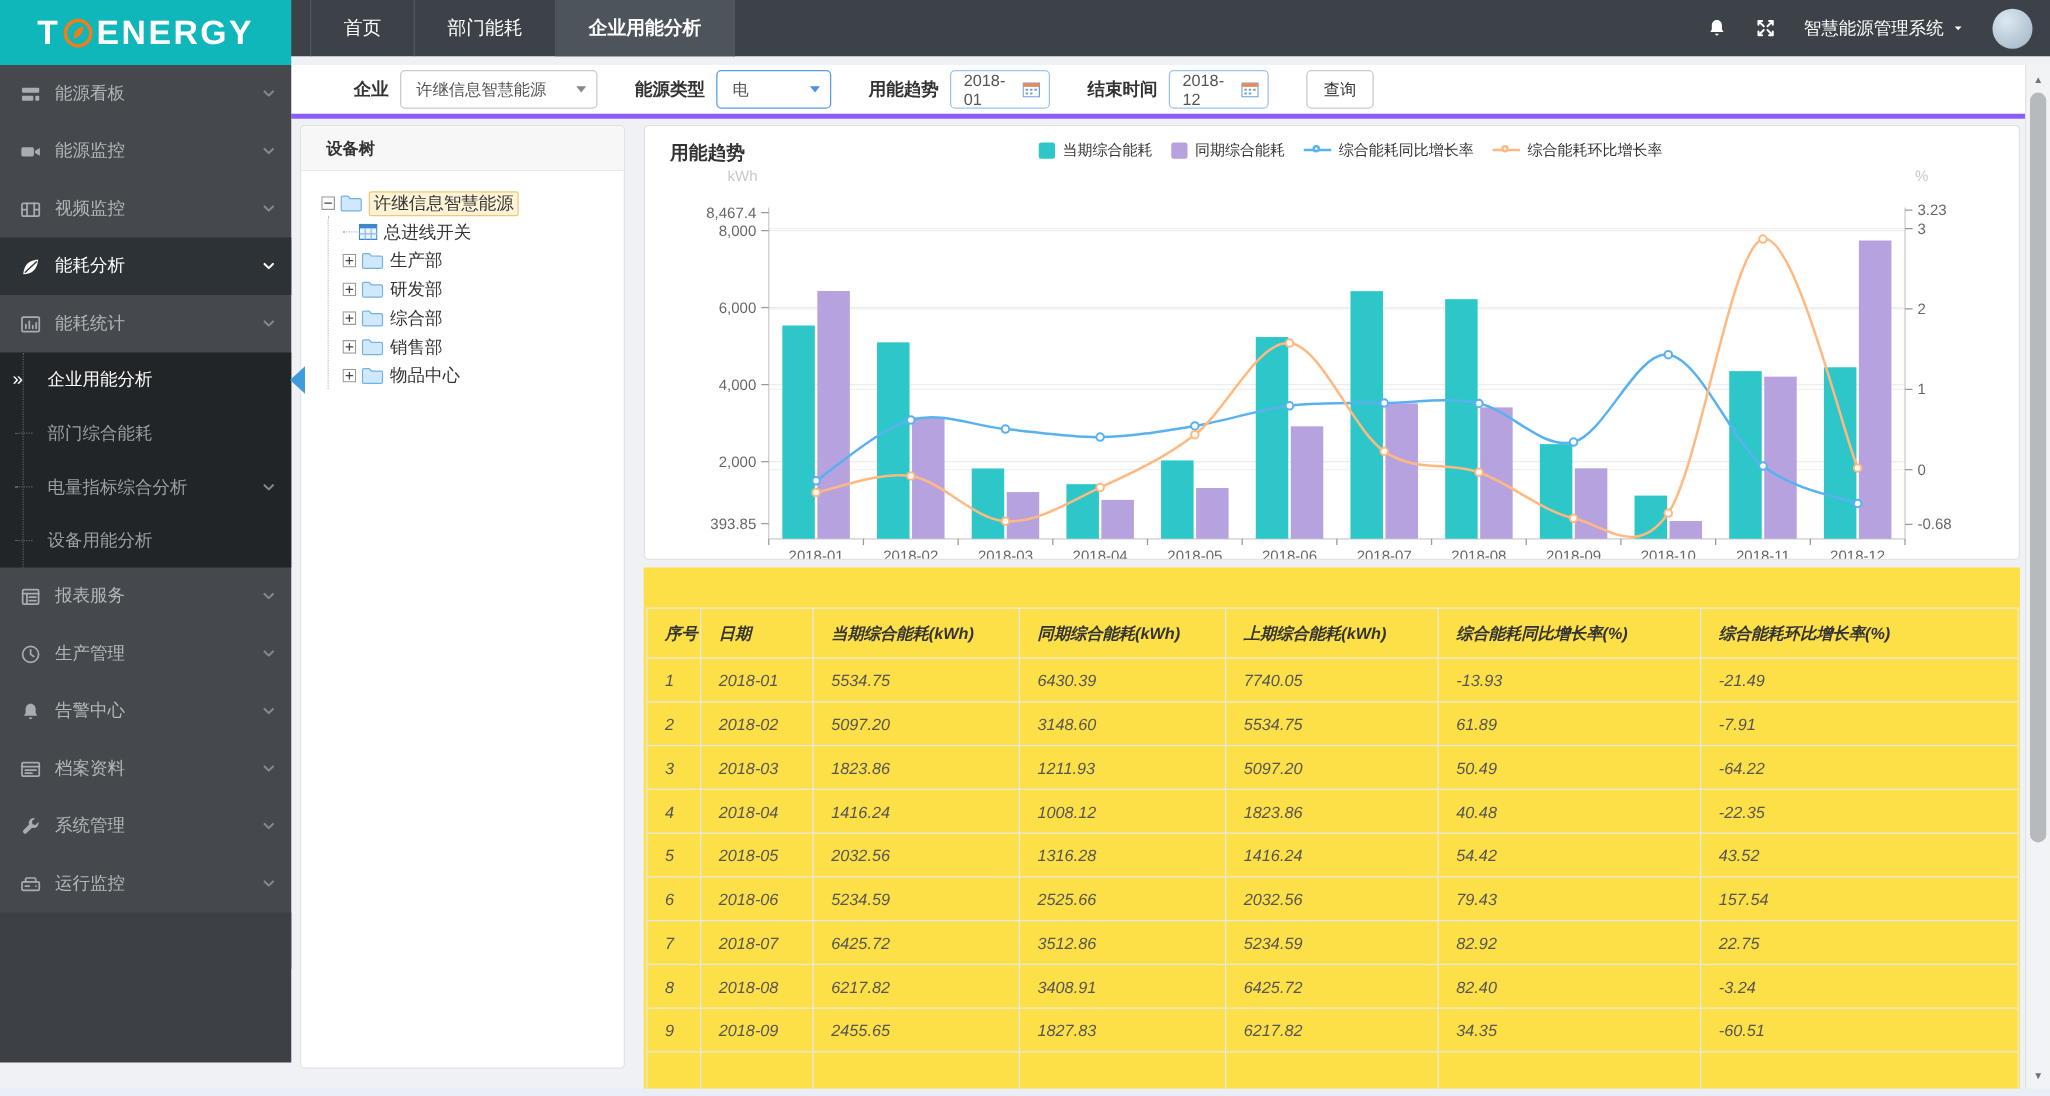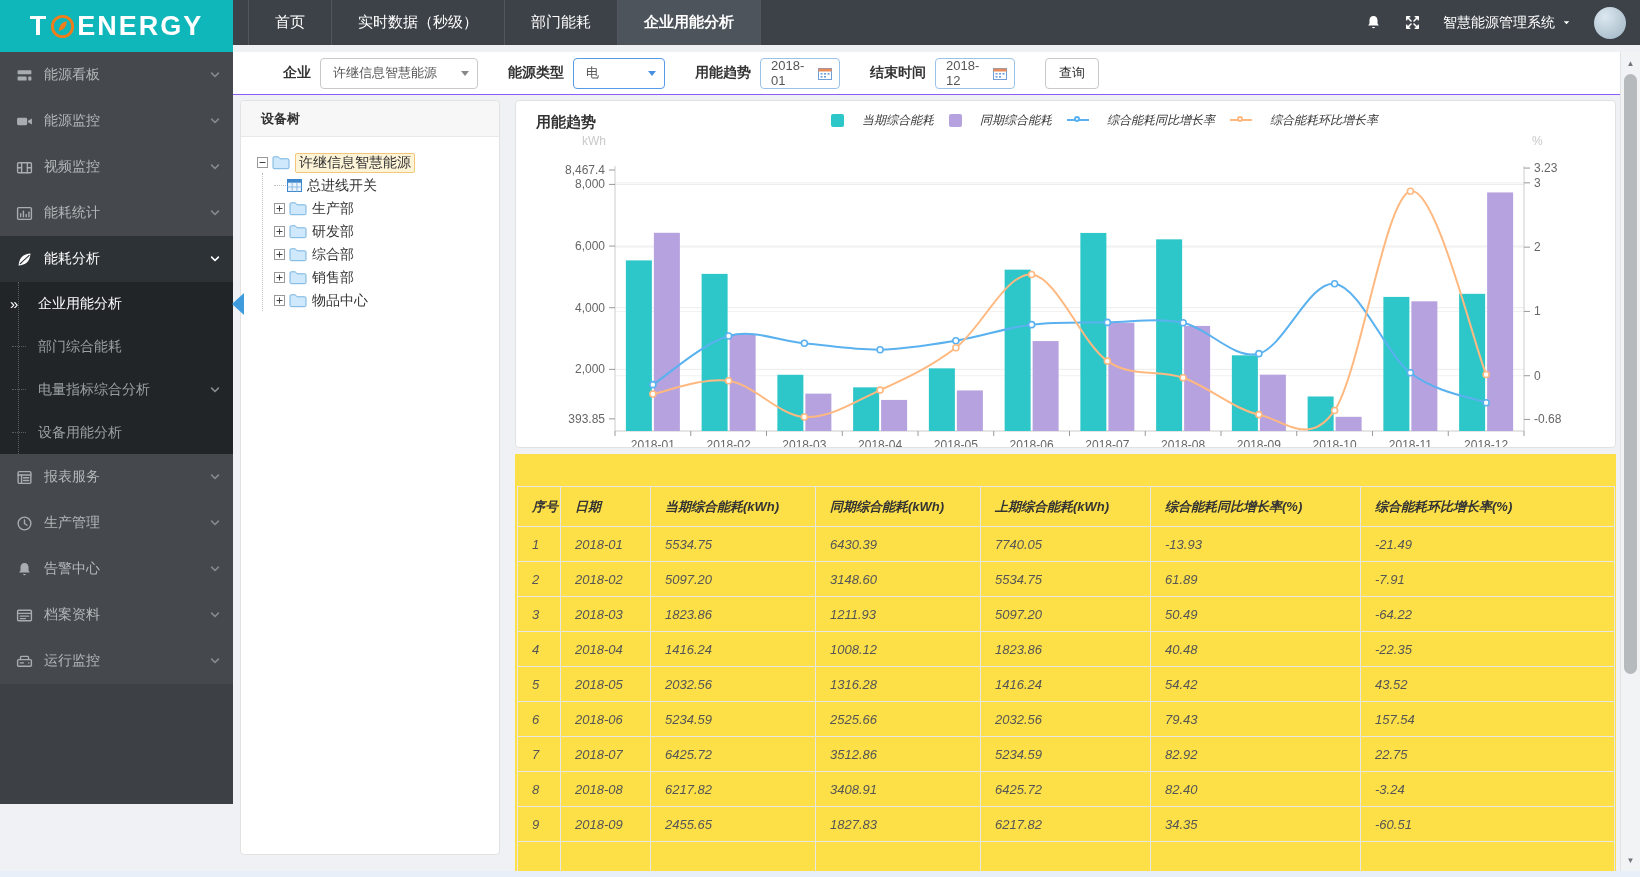--- a/index.html
+++ b/index.html
@@ -32,21 +32,21 @@
   .submenu .vdots{position:absolute;left:18px;top:0;bottom:0;border-left:1px dotted #5a5e62;}
   .sb-sub{height:43px;display:flex;align-items:center;padding-left:38px;color:#9aa0a4;font-size:14px;cursor:pointer;position:relative;}
   .sb-sub .stub{position:absolute;left:12px;width:14px;border-top:1px dotted #5a5e62;}
   .sb-sub.active{color:#fff;}
   .sb-sub .dbl{position:absolute;left:10px;color:#fff;font-size:15px;line-height:1;}
   .sb-sub .tri{position:absolute;right:-11px;width:0;height:0;border-top:11px solid transparent;border-bottom:11px solid transparent;border-right:12px solid #3e9bdc;z-index:7;}
   .sb-sub .sub-chev{position:absolute;right:12px;display:flex;}
   .sb-filler{background:#3d4145;}
 
   
-  .filterbar{position:absolute;left:233px;top:52px;width:1387px;height:43px;background:#fff;border-bottom:1px solid #8b5cf6;
+  .filterbar{position:absolute;left:233px;top:52px;width:1387px;height:43px;background:#fff;border-bottom:4px solid #8b5cf6;
              display:flex;align-items:center;padding-left:50px;z-index:3;}
   .fgroup{display:flex;align-items:center;margin-right:30px;}
   .flabel{font-weight:bold;font-size:14px;color:#333;margin-right:9px;white-space:nowrap;}
   .fselect{height:31px;border:1px solid #c9c9c9;border-radius:4px;background:#fff;display:flex;align-items:center;
            padding:0 8px 0 12px;font-size:13px;color:#555;justify-content:space-between;cursor:pointer;}
   .fselect.blue{border-color:#569be8;}
   .arrow-down-grey{width:0;height:0;border-left:4px solid transparent;border-right:4px solid transparent;border-top:5px solid #888;}
   .arrow-down-blue{width:0;height:0;border-left:4px solid transparent;border-right:4px solid transparent;border-top:5px solid #4a90e2;}
   .fdate{height:31px;border:1px solid #9dc2ea;border-radius:4px;background:#fff;display:flex;align-items:center;
          padding:0 7px 0 10px;font-size:13px;color:#555;justify-content:space-between;cursor:text;}
@@ -62,21 +62,21 @@
   .tree-row .gap{display:inline-block;}
   .tree-label{margin-left:5px;}
   .tree-label.selected{background:#fdf3d6;border:1px solid #f2c779;padding:0 3px;border-radius:2px;}
   .tvline{position:absolute;border-left:1px dotted #bfbfbf;}
   .tstub{display:inline-block;width:12px;border-top:1px dotted #bfbfbf;margin-right:1px;}
 
   
   .chart-panel{position:absolute;left:515px;top:100px;width:1101px;height:348px;background:#fff;border:1px solid #e2e2e2;border-radius:4px;z-index:2;}
   .chart-title{position:absolute;left:20px;top:12px;font-size:15px;font-weight:bold;color:#333;}
   .legend{position:absolute;left:315px;top:10px;display:flex;align-items:center;gap:15px;height:18px;}
-  .legend-item{display:flex;align-items:center;gap:18px;font-size:12px;color:#333;cursor:pointer;font-style:italic;}
+  .legend-item{display:flex;align-items:center;gap:6px;font-size:12px;color:#333;cursor:pointer;}
   .lg-sq{width:13px;height:13px;border-radius:2px;display:inline-block;}
   .lg-line{position:relative;width:22px;height:10px;display:inline-block;}
   .lg-line .ln{position:absolute;left:0;right:0;top:4px;height:2px;}
   .lg-line .cr{position:absolute;left:7px;top:1px;width:6px;height:6px;border-radius:50%;background:#fff;border:2px solid;}
   .chart-svg{position:absolute;left:0;top:0;}
 
   
   .table-card{position:absolute;left:515px;top:454px;width:1101px;height:517px;background:#fde047;overflow:hidden;z-index:2;font-style:italic;}
   table.data{border-collapse:collapse;table-layout:fixed;margin:32px 0 0 2px;}
   table.data th,table.data td{border:1px solid #e7e7e7;padding:0 0 0 14px;text-align:left;overflow:hidden;white-space:nowrap;}
@@ -90,21 +90,20 @@
   .bottom-strip{position:absolute;left:0;bottom:0;width:1640px;height:6px;background:#e8eff8;z-index:9;}
 </style>
 </head>
 <body>
 
 <div id="app">
 
   <div class="header">
     <div class="nav-tabs" id="nav-tabs">
         <div class="nav-tab">首页</div>
-        <div class="nav-tab">实时数据（秒级）</div>
         <div class="nav-tab">部门能耗</div>
         <div class="nav-tab active">企业用能分析</div>
       </div>
     <div class="header-right">
       <span class="hr-icon" id="hdr-bell">
           <svg width="17" height="17" viewBox="0 0 16 16" fill="none" stroke="#fff" stroke-width="1.3" stroke-linecap="round" stroke-linejoin="round">
             <path d="M8 1.8 C5.6 1.8 4.2 3.7 4.2 6.1 V8.9 L3 10.9 H13 L11.8 8.9 V6.1 C11.8 3.7 10.4 1.8 8 1.8 Z" fill="#fff" stroke="none"></path>
             <path d="M6.7 12.2 a1.3 1.3 0 0 0 2.6 0 Z" fill="#fff" stroke="none"></path>
           </svg>
         </span>
@@ -180,47 +179,47 @@
             <line x1="10.7" y1="8.2" x2="14.5" y2="8.2"></line>
           </svg>
         </span>
         <span class="sb-label">视频监控</span>
         <span style="display:flex">
           <svg width="12" height="12" viewBox="0 0 16 16" fill="none" stroke="#84898d" stroke-width="1.3" stroke-linecap="round" stroke-linejoin="round">
             <path d="M3.5 5.5 L8 10 L12.5 5.5" stroke-width="2.2"></path>
           </svg>
         </span>
       </div>
+      <div class="sb-group active">
+        <span style="display:flex">
+          <svg width="17" height="17" viewBox="0 0 16 16" fill="none" stroke="#fff" stroke-width="1.3" stroke-linecap="round" stroke-linejoin="round">
+            <path d="M13.6 2.4 C7.2 2.9 3.1 5.9 2.4 13.6 C9.1 13.2 13.1 10.1 13.6 2.4 Z" fill="#fff" stroke="none"></path>
+            <path d="M4 12 C6.8 9.2 9.6 6.8 12.4 4.2" stroke="#2d3237" stroke-width="1"></path>
+          </svg>
+        </span>
+        <span class="sb-label">能耗分析</span>
+        <span style="display:flex">
+          <svg width="12" height="12" viewBox="0 0 16 16" fill="none" stroke="#fff" stroke-width="1.3" stroke-linecap="round" stroke-linejoin="round">
+            <path d="M3.5 5.5 L8 10 L12.5 5.5" stroke-width="2.2"></path>
+          </svg>
+        </span>
+      </div>
       <div class="sb-group">
         <span style="display:flex">
           <svg width="17" height="17" viewBox="0 0 16 16" fill="none" stroke="#a8adb1" stroke-width="1.3" stroke-linecap="round" stroke-linejoin="round">
             <rect x="1.5" y="2.5" width="13" height="11" rx="1"></rect>
             <line x1="4.4" y1="11" x2="4.4" y2="8.2"></line>
             <line x1="7" y1="11" x2="7" y2="5.8"></line>
             <line x1="9.6" y1="11" x2="9.6" y2="9"></line>
             <line x1="12.2" y1="11" x2="12.2" y2="6.8"></line>
           </svg>
         </span>
         <span class="sb-label">能耗统计</span>
         <span style="display:flex">
           <svg width="12" height="12" viewBox="0 0 16 16" fill="none" stroke="#84898d" stroke-width="1.3" stroke-linecap="round" stroke-linejoin="round">
-            <path d="M3.5 5.5 L8 10 L12.5 5.5" stroke-width="2.2"></path>
-          </svg>
-        </span>
-      </div>
-      <div class="sb-group active">
-        <span style="display:flex">
-          <svg width="17" height="17" viewBox="0 0 16 16" fill="none" stroke="#fff" stroke-width="1.3" stroke-linecap="round" stroke-linejoin="round">
-            <path d="M13.6 2.4 C7.2 2.9 3.1 5.9 2.4 13.6 C9.1 13.2 13.1 10.1 13.6 2.4 Z" fill="#fff" stroke="none"></path>
-            <path d="M4 12 C6.8 9.2 9.6 6.8 12.4 4.2" stroke="#2d3237" stroke-width="1"></path>
-          </svg>
-        </span>
-        <span class="sb-label">能耗分析</span>
-        <span style="display:flex">
-          <svg width="12" height="12" viewBox="0 0 16 16" fill="none" stroke="#fff" stroke-width="1.3" stroke-linecap="round" stroke-linejoin="round">
             <path d="M3.5 5.5 L8 10 L12.5 5.5" stroke-width="2.2"></path>
           </svg>
         </span>
       </div>
       <div class="submenu">
         <span class="vdots"></span>
         <div class="sb-sub active">
           <span class="dbl">»</span>
           <span>企业用能分析</span>
           <span class="tri"></span>
@@ -291,20 +290,33 @@
       <div class="sb-group">
         <span style="display:flex">
           <svg width="17" height="17" viewBox="0 0 16 16" fill="none" stroke="#a8adb1" stroke-width="1.3" stroke-linecap="round" stroke-linejoin="round">
             <rect x="1.5" y="3" width="13" height="10" rx="1"></rect>
             <line x1="1.5" y1="6" x2="14.5" y2="6"></line>
             <line x1="4" y1="8.6" x2="12" y2="8.6"></line>
             <line x1="4" y1="10.9" x2="9" y2="10.9"></line>
           </svg>
         </span>
         <span class="sb-label">档案资料</span>
+        <span style="display:flex">
+          <svg width="12" height="12" viewBox="0 0 16 16" fill="none" stroke="#84898d" stroke-width="1.3" stroke-linecap="round" stroke-linejoin="round">
+            <path d="M3.5 5.5 L8 10 L12.5 5.5" stroke-width="2.2"></path>
+          </svg>
+        </span>
+      </div>
+      <div class="sb-group">
+        <span style="display:flex">
+          <svg width="17" height="17" viewBox="0 0 16 16" fill="none" stroke="#a8adb1" stroke-width="1.3" stroke-linecap="round" stroke-linejoin="round">
+            <path d="M13.9 4.1 a3.7 3.7 0 0 1 -4.8 4.5 L5 12.7 a1.6 1.6 0 0 1 -2.3 -2.3 L6.8 6.3 a3.7 3.7 0 0 1 4.5 -4.8 L9 3.8 l0.4 2.3 2.3 0.4 Z" fill="#a8adb1" stroke="none"></path>
+          </svg>
+        </span>
+        <span class="sb-label">系统管理</span>
         <span style="display:flex">
           <svg width="12" height="12" viewBox="0 0 16 16" fill="none" stroke="#84898d" stroke-width="1.3" stroke-linecap="round" stroke-linejoin="round">
             <path d="M3.5 5.5 L8 10 L12.5 5.5" stroke-width="2.2"></path>
           </svg>
         </span>
       </div>
       <div class="sb-group">
         <span style="display:flex">
           <svg width="17" height="17" viewBox="0 0 16 16" fill="none" stroke="#a8adb1" stroke-width="1.3" stroke-linecap="round" stroke-linejoin="round">
             <rect x="1.5" y="6.2" width="13" height="6.3" rx="1"></rect>

